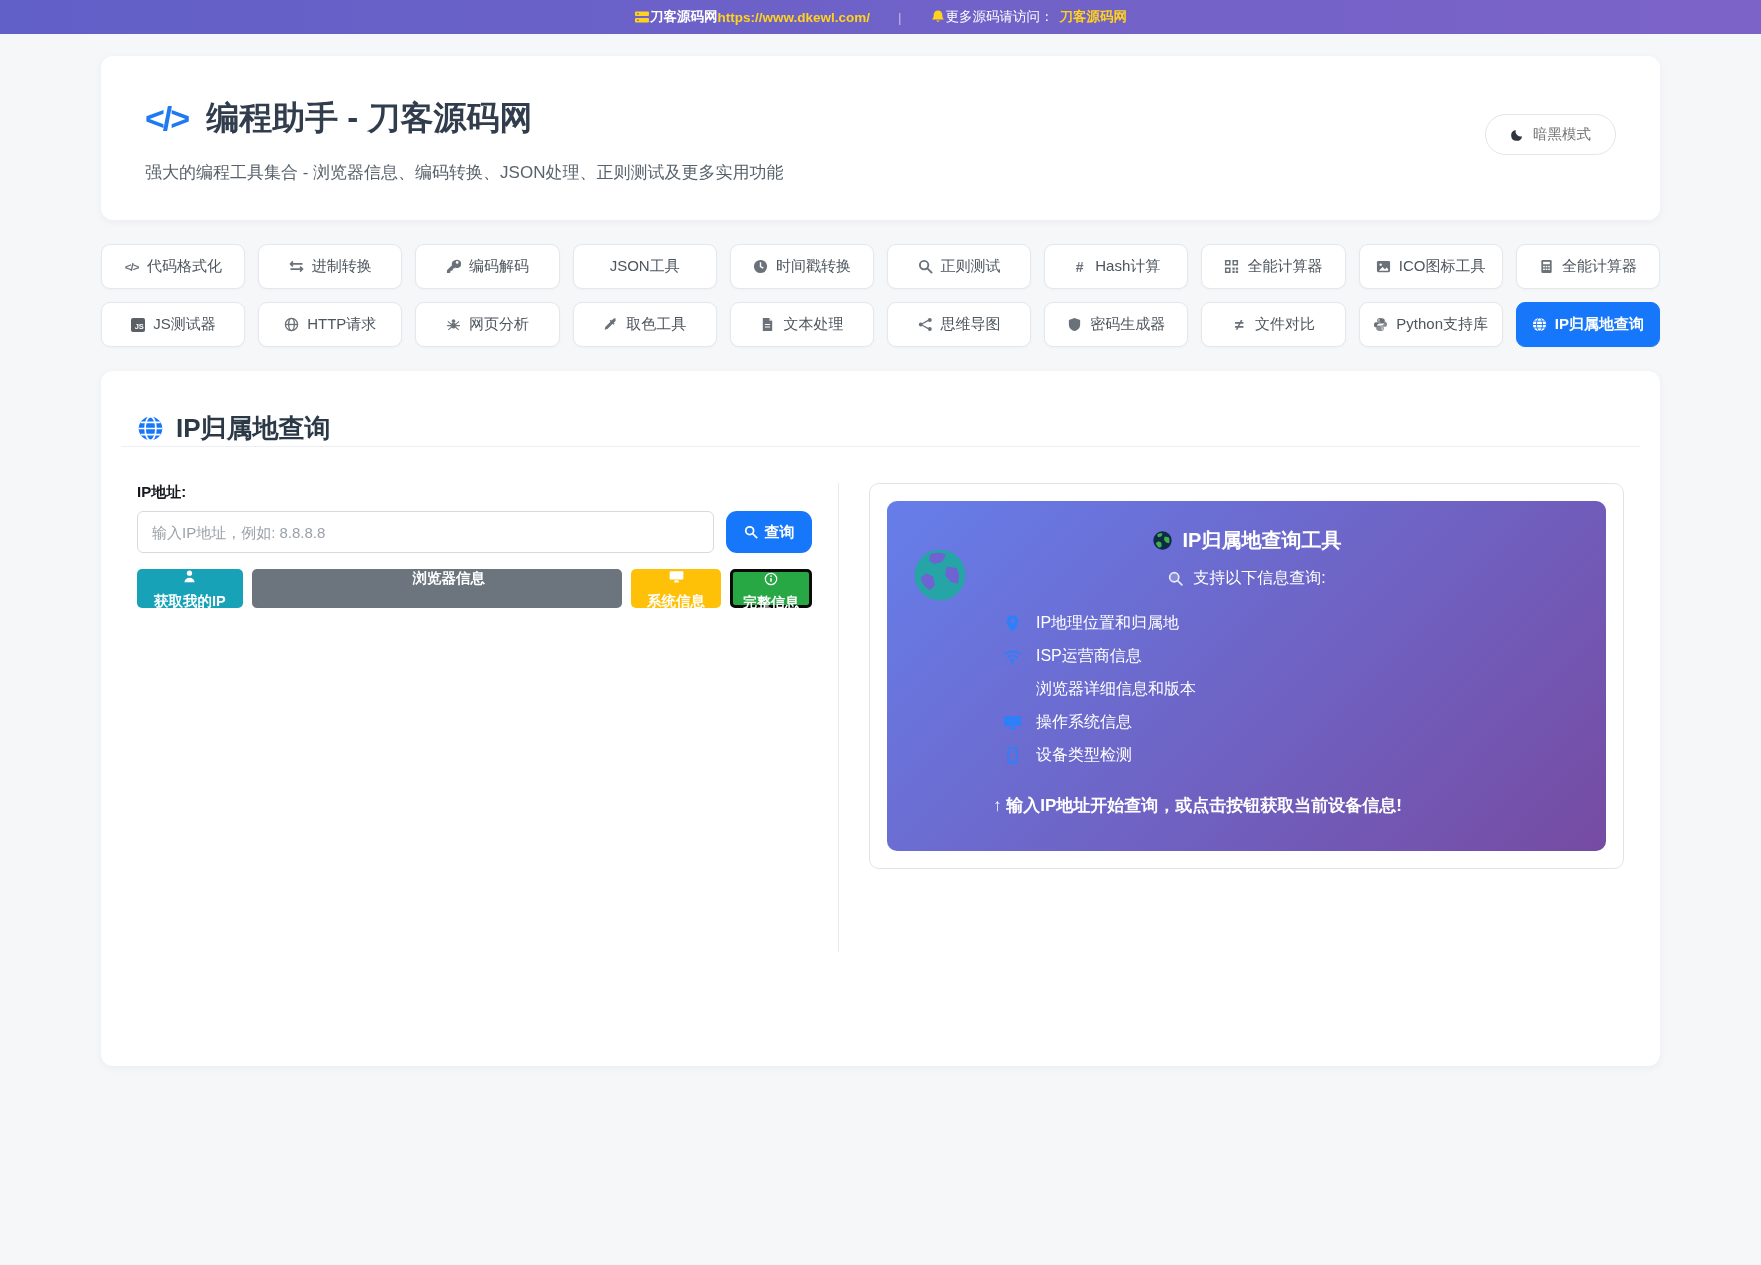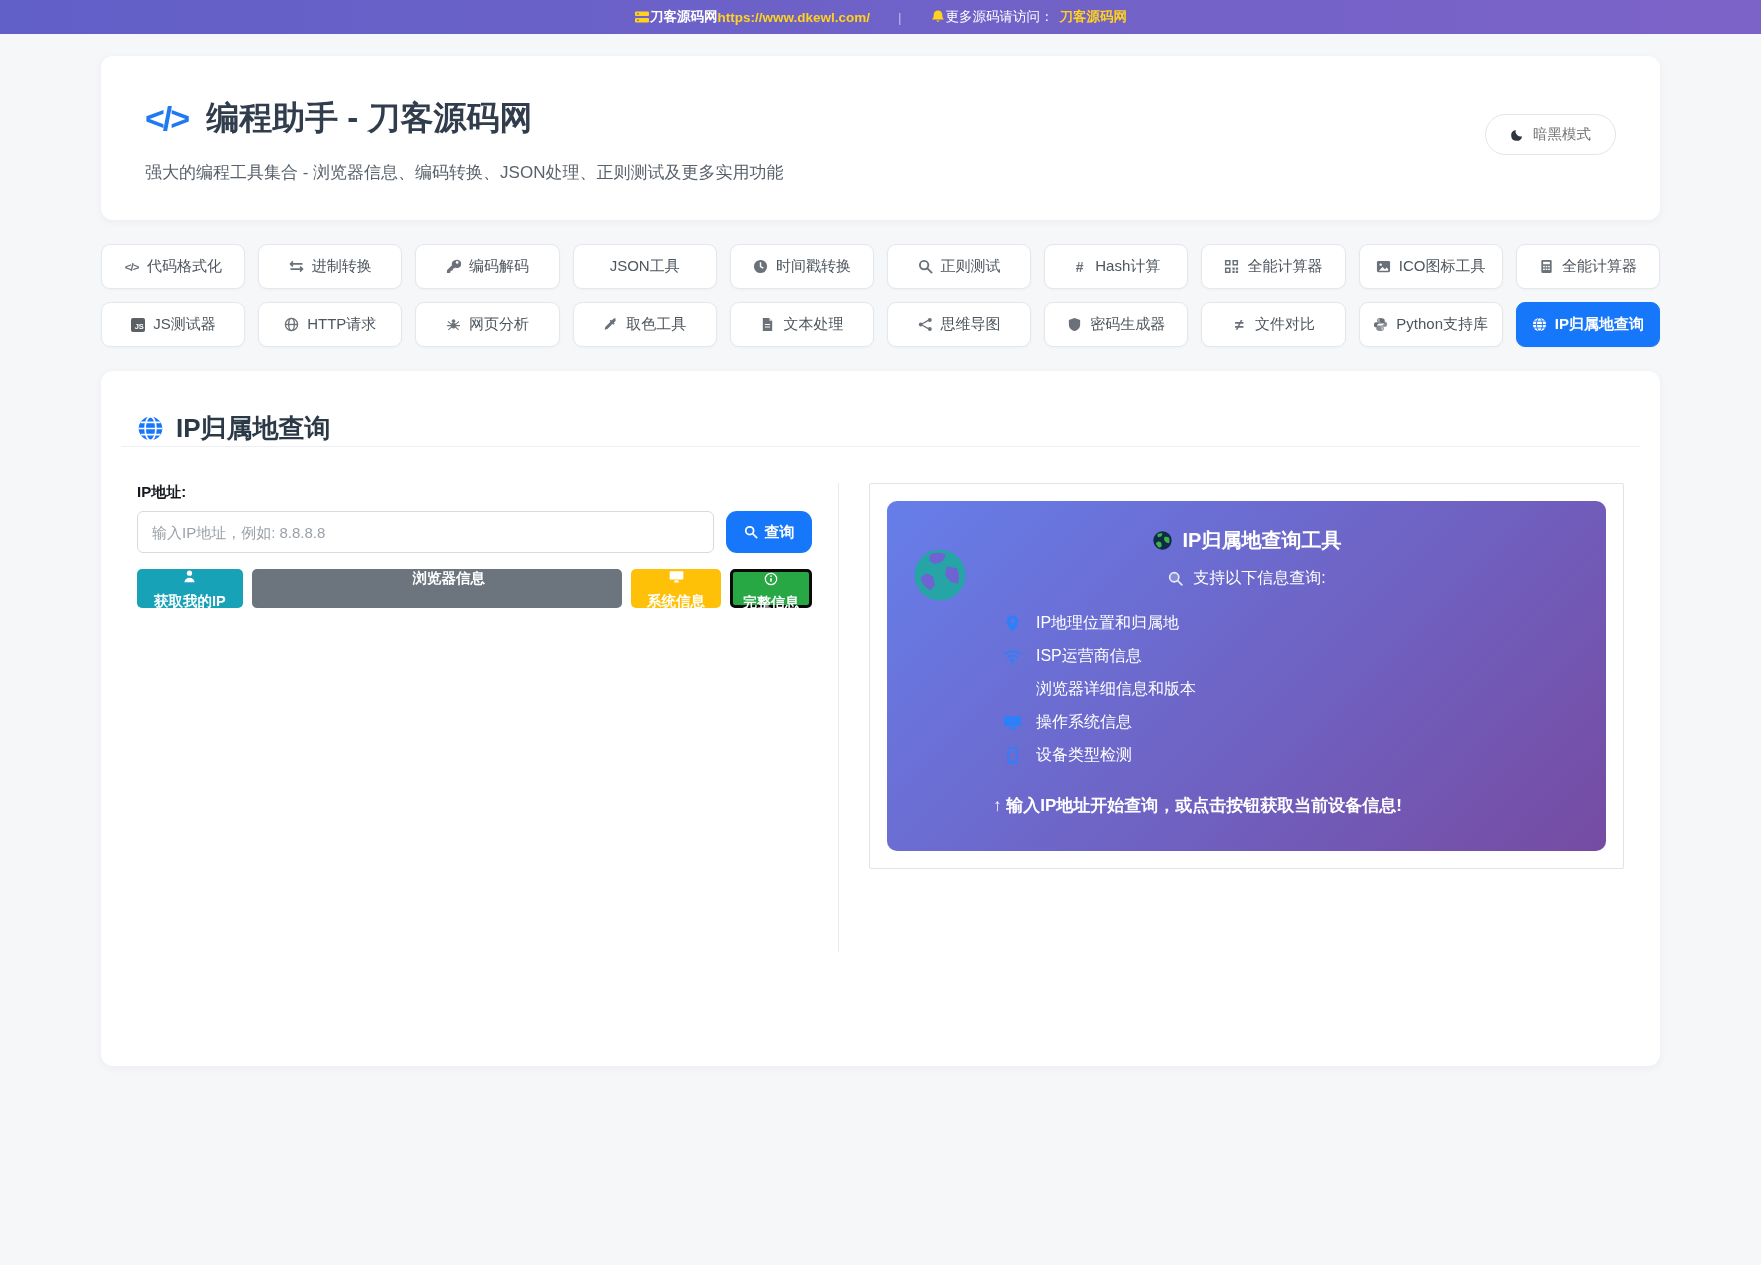--- a/index.html
+++ b/index.html
@@ -113,21 +113,21 @@
     flex-direction: column;
   }
   .btn .icon { width: 15px; height: 15px; }
   .btn-myip   { background: #17a2b8; padding: 0 17px; }
   .btn-browser{ background: #6c757d; flex: 1; padding-left: 24px; justify-content: flex-start; }
   .btn-system { background: #ffc107; padding: 0 16px; }
   .btn-full   { background: #28a745; padding: 0 10px; border: 3px solid #0a0a0a; font-size: 14px; }
   .btn-full .icon { width: 14px; height: 14px; }
 
   
-  .panel-outer { border: 1px solid #e0e4ea; border-radius: 2px; padding: 17px; background: #fff; }
+  .panel-outer { border: 1px solid #e0e4ea; border-radius: 10px; padding: 17px; background: #fff; }
   .panel {
     position: relative; border-radius: 10px; color: #fff;
     background: linear-gradient(135deg, #667eea 0%, #764ba2 100%);
     padding: 26px 30px 34px;
   }
   .panel-globe { position: absolute; left: 26px; top: 44px; width: 54px; height: 60px; }
   .panel-title {
     display: flex; align-items: center; justify-content: center; gap: 10px;
     font-size: 20px; font-weight: 700;
   }

